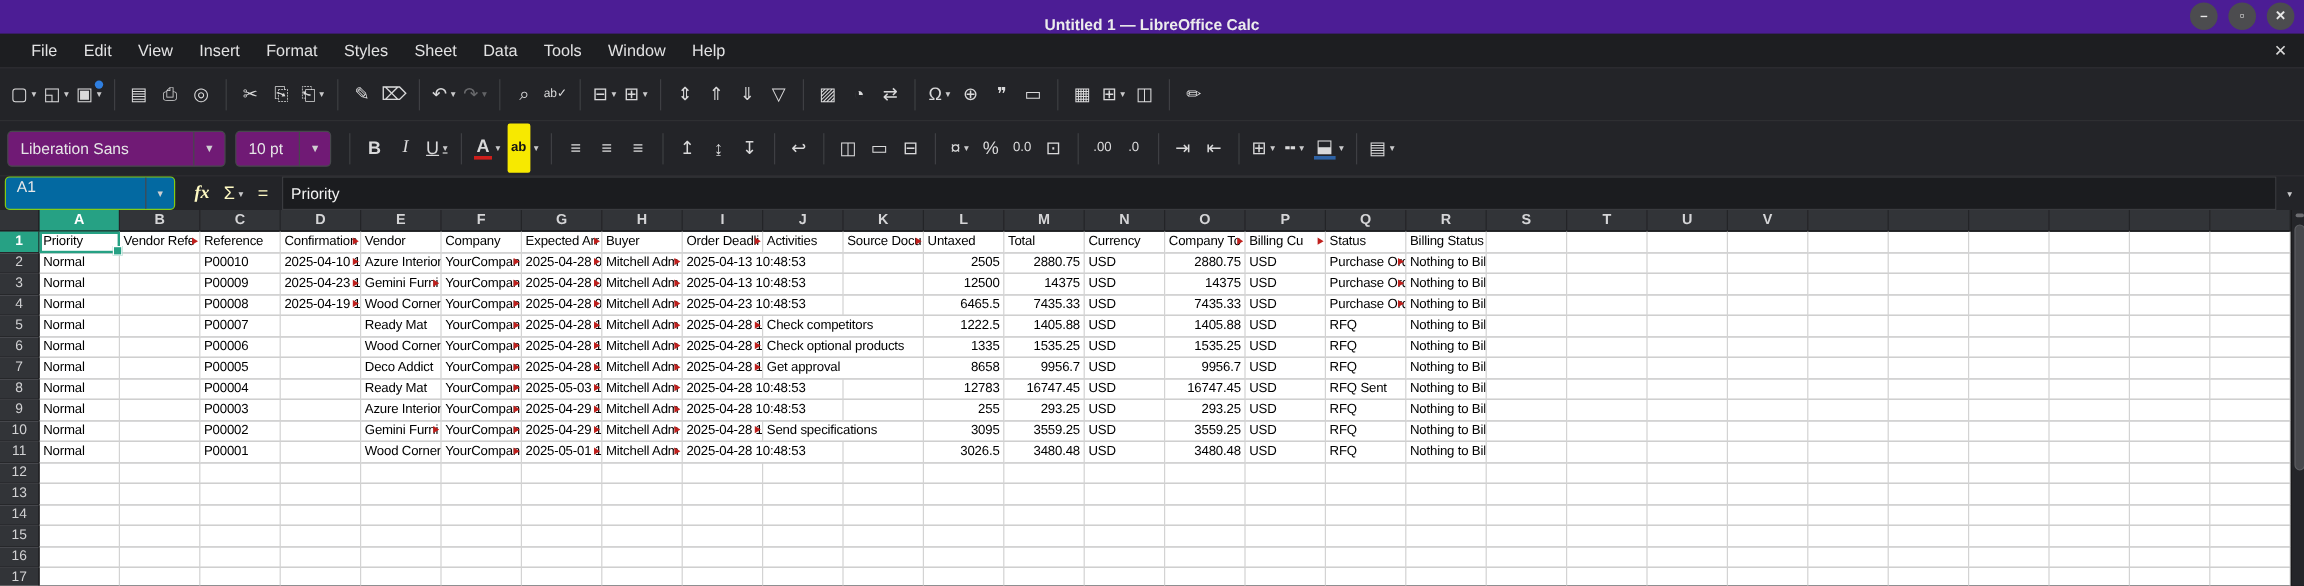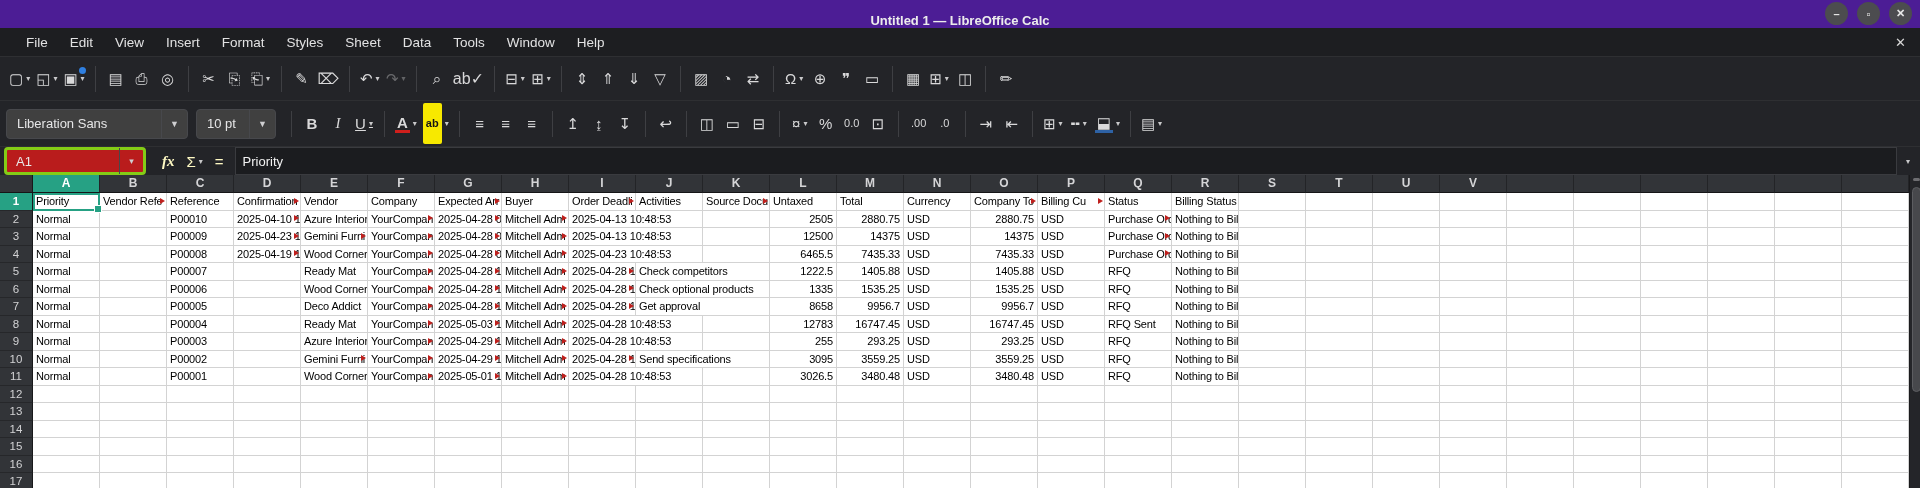--- a/index.html
+++ b/index.html
@@ -28,42 +28,42 @@
   .toolbar.format { height:46px; }
   .tb-items { display:flex; align-items:center; height:100%; }
   .tbtn { min-width:26px; height:30px; display:flex; align-items:center; justify-content:center;
           color:#d9d9da; font-size:15px; padding:0 3px; position:relative; border-radius:3px; }
   .tbtn .glyph { display:inline-block; line-height:1; }
   .tbtn.disabled { opacity:.38; }
   .dd::after { content:"▾"; font-size:8px; color:#c9c9cb; margin-left:3px; }
   .tsep { width:1px; height:26px; background:#3e3f43; margin:0 7px; flex:0 0 auto; }
   .badge-dot { position:absolute; top:3px; right:2px; width:7px; height:7px; border-radius:50%;
                background:#2f7fe0; }
-  .combo { background:#404040; border:1px solid #47484c; border-radius:4px; height:30px;
+  .combo { background:#701a75; border:1px solid #47484c; border-radius:4px; height:30px;
            display:flex; align-items:center; color:#e6e6e7; font-size:13px; margin-right:8px; }
   .combo .cval { padding:0 10px; flex:1; }
   .combo .cdd { width:26px; height:100%; display:flex; align-items:center; justify-content:center;
                 border-left:1px solid #47484c; font-size:9px; color:#cfcfd1; }
   .combo.font { width:182px; }
   .combo.size { width:80px; }
   .ic-bold { font-weight:800; }
   .ic-italic { font-style:italic; font-family:"Liberation Serif", serif; }
   .ic-underline { text-decoration:underline; }
   .ic-fontcolor .glyph { border-bottom:3px solid #cf1f1c; padding:0 2px; font-weight:600; }
   .ic-highlight .glyph { background:#f7e900; color:#141414; font-weight:700; font-size:11px;
                          padding:15px 3px; border-radius:2px; }
   .ic-bgcolor .glyph { border-bottom:3px solid #2e62a5; padding:0 2px; }
 
   
   .content { display:flex; height:342px; }
   .leftcol { flex:1; display:flex; flex-direction:column; }
   .fbar { height:38px; background:#232428; border-top:1px solid #2e2f32; display:flex;
           align-items:center; padding:0 4px; }
-  .namebox { width:142px; height:28px; background:#b91c1c; border:3px solid #84cc16;
-             border-radius:4px; display:flex; align-items:center; color:#e8e8e8;
+  .namebox { width:142px; height:28px; background:#0369a1; border:1px solid #84cc16;
+             border-radius:4px; display:flex; align-items:flex-start; color:#e8e8e8;
              font-size:13px; margin-right:10px; }
   .namebox .nbval { flex:1; padding-left:9px; }
   .namebox .nbdd { width:24px; text-align:center; font-size:9px; color:#cfcfd1;
                    border-left:1px solid #47484c; line-height:26px; height:26px; }
   .fbtn { color:#fef9c3; font-size:15px; padding:0 6px; display:flex; align-items:center; }
   .fbtn.fx { font-style:italic; font-weight:bold; font-family:"Liberation Serif", serif; }
   .finput { flex:1; height:28px; background:#1b1c1f; border:1px solid #3a3b3f; color:#f2f2f2;
             font-size:13px; display:flex; align-items:center; padding-left:7px; margin-left:5px; }
   .fexpand { width:22px; text-align:center; }
 
@@ -177,21 +177,21 @@
         <span class="glyph">↶</span>
       </div>
       <div class="tbtn dd disabled">
         <span class="glyph">↷</span>
       </div>
       <div class="tsep"></div>
       <div class="tbtn">
         <span class="glyph">⌕</span>
       </div>
       <div class="tbtn">
-        <span class="glyph" style="font-size: 16px;">ab✓</span>
+        <span class="glyph" style="font-size: 10px;">ab✓</span>
       </div>
       <div class="tsep"></div>
       <div class="tbtn dd">
         <span class="glyph">⊟</span>
       </div>
       <div class="tbtn dd">
         <span class="glyph">⊞</span>
       </div>
       <div class="tsep"></div>
       <div class="tbtn">

